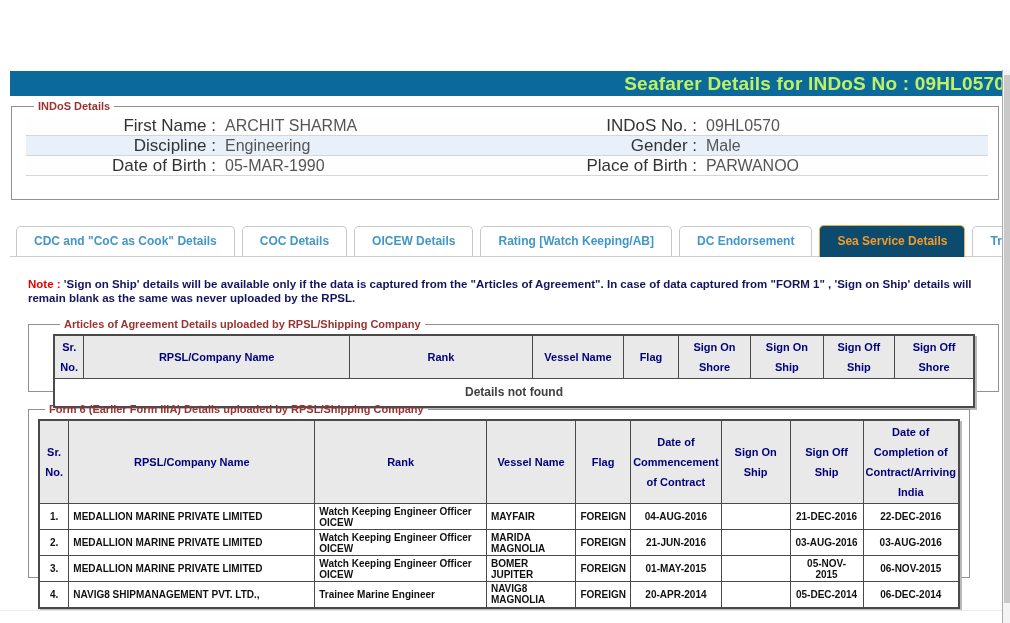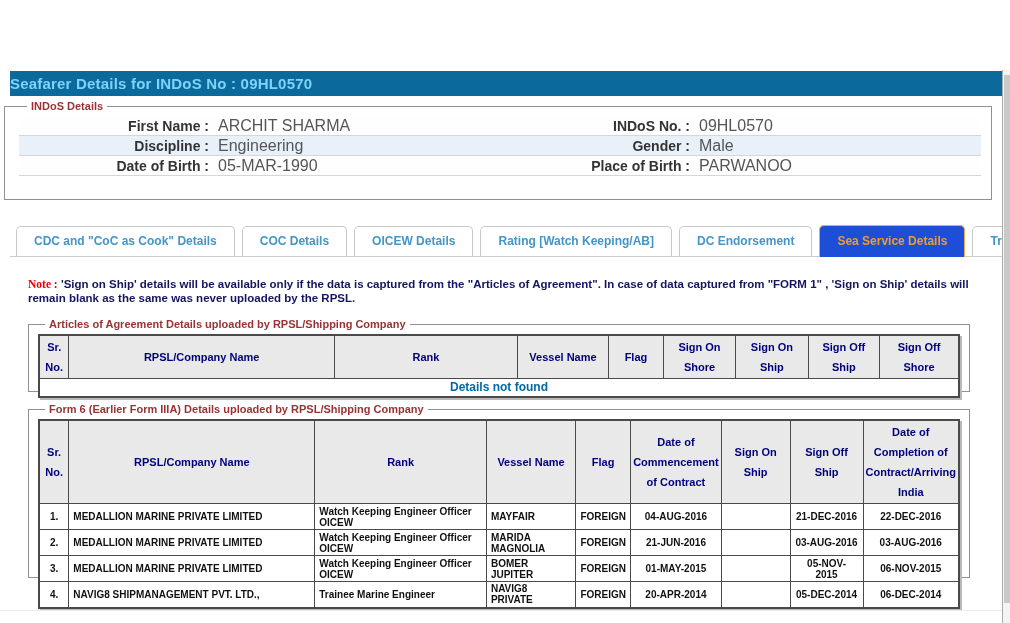--- a/index.html
+++ b/index.html
@@ -2,63 +2,63 @@
 <html><head>
 <meta charset="utf-8">
 <style>
   * { margin:0; padding:0; box-sizing:border-box; }
   html,body { width:1010px; height:623px; background:#fff;
     font-family:"Liberation Sans", sans-serif; overflow:hidden; }
   body { position:relative; }
 
   
   .titlebar { position:absolute; left:10px; top:71px; width:995px; height:25px;
-    background:#0c699b; color:#7dd3fc; font-size:15px; font-weight:bold;
-    text-align:left; line-height:25px; letter-spacing:.2px; }
+    background:#0c699b; color:#bef264; font-size:19px; font-weight:bold;
+    text-align:right; line-height:25px; letter-spacing:.2px; }
 
   
   fieldset { position:absolute; border:1px solid #919191; background:#fff; }
   legend { font-size:11px; font-weight:bold; color:#993333; margin-left:8px; padding:0 4px; }
 
   
-  #indos-fieldset { left:4px; top:100px; width:988px; height:100px; padding:4px 10px 6px 14px; }
+  #indos-fieldset { left:11px; top:100px; width:988px; height:100px; padding:4px 10px 6px 14px; }
   .d-row { display:flex; height:20px; align-items:center; border-bottom:1px solid #d6d6d6; }
   .d-row:nth-child(odd) { background:#e8f1f9; }
   .d-row:nth-child(even) { background:#fefefe; }
   .d-half { width:50%; display:flex; align-items:center; }
-  .d-lab { flex:0 0 190px; text-align:right; font-size:14px; font-weight:bold; color:#333; }
+  .d-lab { flex:0 0 190px; text-align:right; font-size:17px; font-weight:normal; color:#333; }
   .d-val { padding-left:9px; font-size:16px; color:#555; }
 
   
   .tabs { position:absolute; left:10px; top:226px; width:992px; height:31px;
     border-bottom:1px solid #cccccc; display:flex; align-items:flex-end; gap:7px; padding-left:6px; }
   .tab { height:30px; line-height:28px; padding:0 17px; background:#fff;
     border:1px solid #c9c9c9; border-bottom:none; border-radius:5px 5px 0 0;
     font-size:12px; font-weight:bold; color:#4296c8; cursor:pointer; white-space:nowrap; }
   .tab.active { color:#f09b2c; border-color:#f0a94f; height:32px; line-height:30px;
-    margin-bottom:-1px; background:#1d4ed8; }
+    margin-bottom:-1px; background:#0c4a6e; }
 
   
   .note { position:absolute; left:28px; top:277px; width:952px;
     font-size:11.5px; font-weight:bold; color:#15155f; line-height:14px; }
-  .note .red { color:#e80000;font-family:Liberation Serif, serif; }
-
-  
-  #articles-fieldset { left:28px; top:318px; width:942px; height:74px; padding:4px 8px; }
+  .note .red { color:#e80000; }
+
+  
+  #articles-fieldset { left:28px; top:318px; width:942px; height:74px; padding:4px 23px; }
   #form1-fieldset   { left:28px; top:403px; width:942px; height:175px; padding:4px 8px; }
   table { border-collapse:collapse; width:922px; margin-left:1px;
     border:2px solid #4a4a4a; box-shadow:2px 2px 0 #b9b9b9; background:#fff; }
   th { background:#e9e9e9; color:#00007d; font-size:11px; font-weight:bold;
     border:1px solid #4a4a4a; padding:1px 2px; line-height:20px; text-align:center; }
   td { border:1px solid #4a4a4a; font-size:10px; font-weight:bold; color:#111;
     padding:1px 4px; line-height:11px; white-space:pre-line; }
   #articles-table th { height:27px; }
   #form1-table th { height:46px; }
   #form1-table td { height:26px; }
-  .empty-row td { color:#0369a1; font-size:12px; text-align:center; height:18px; border:1px solid #4a4a4a; }
+  .empty-row td { color:#404040; font-size:12px; text-align:center; height:28px; border:1px solid #4a4a4a; }
 
   
   #form1-table td:nth-child(1) { text-align:center; }
   #form1-table td:nth-child(2), #form1-table td:nth-child(3), #form1-table td:nth-child(4) { text-align:left; }
   #form1-table td:nth-child(5), #form1-table td:nth-child(6), #form1-table td:nth-child(7),
   #form1-table td:nth-child(8), #form1-table td:nth-child(9) { text-align:center; }
 
   
   .scroll-track { position:absolute; right:0; top:70px; width:8px; height:553px;
     background:#f4f4f4; border-left:1px solid #ababab; }
@@ -210,21 +210,21 @@
           <td>01-MAY-2015</td>
           <td></td>
           <td>05-NOV-
 2015</td>
           <td>06-NOV-2015</td>
         </tr>
         <tr>
           <td>4.</td>
           <td>NAVIG8 SHIPMANAGEMENT PVT. LTD.,</td>
           <td>Trainee Marine Engineer</td>
-          <td>NAVIG8 PRIVATE</td>
+          <td>NAVIG8 MAGNOLIA</td>
           <td>FOREIGN</td>
           <td>20-APR-2014</td>
           <td></td>
           <td>05-DEC-2014</td>
           <td>06-DEC-2014</td>
         </tr>
       </tbody>
   </table>
 </fieldset>
 

